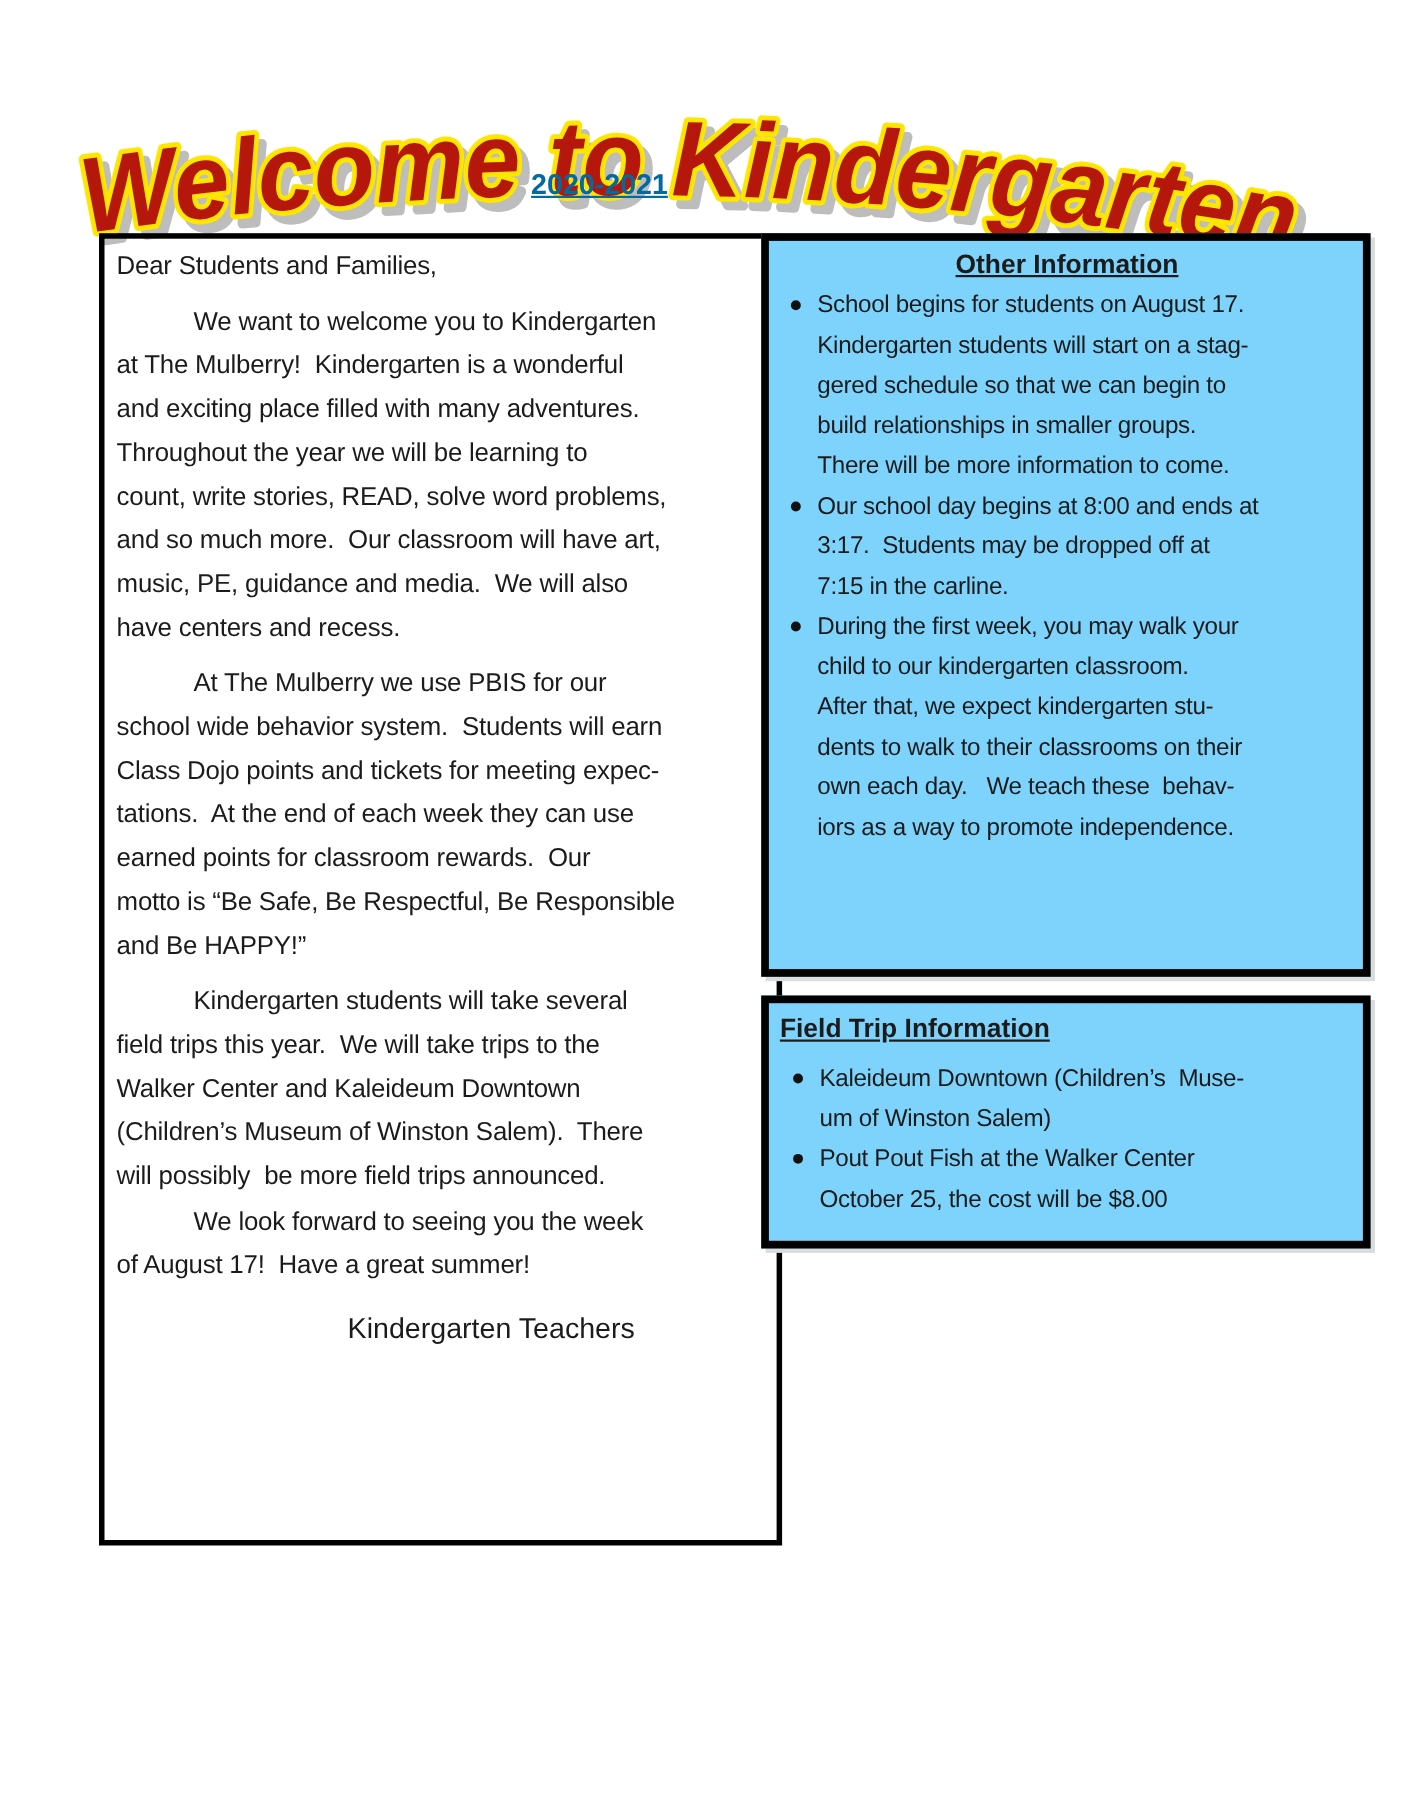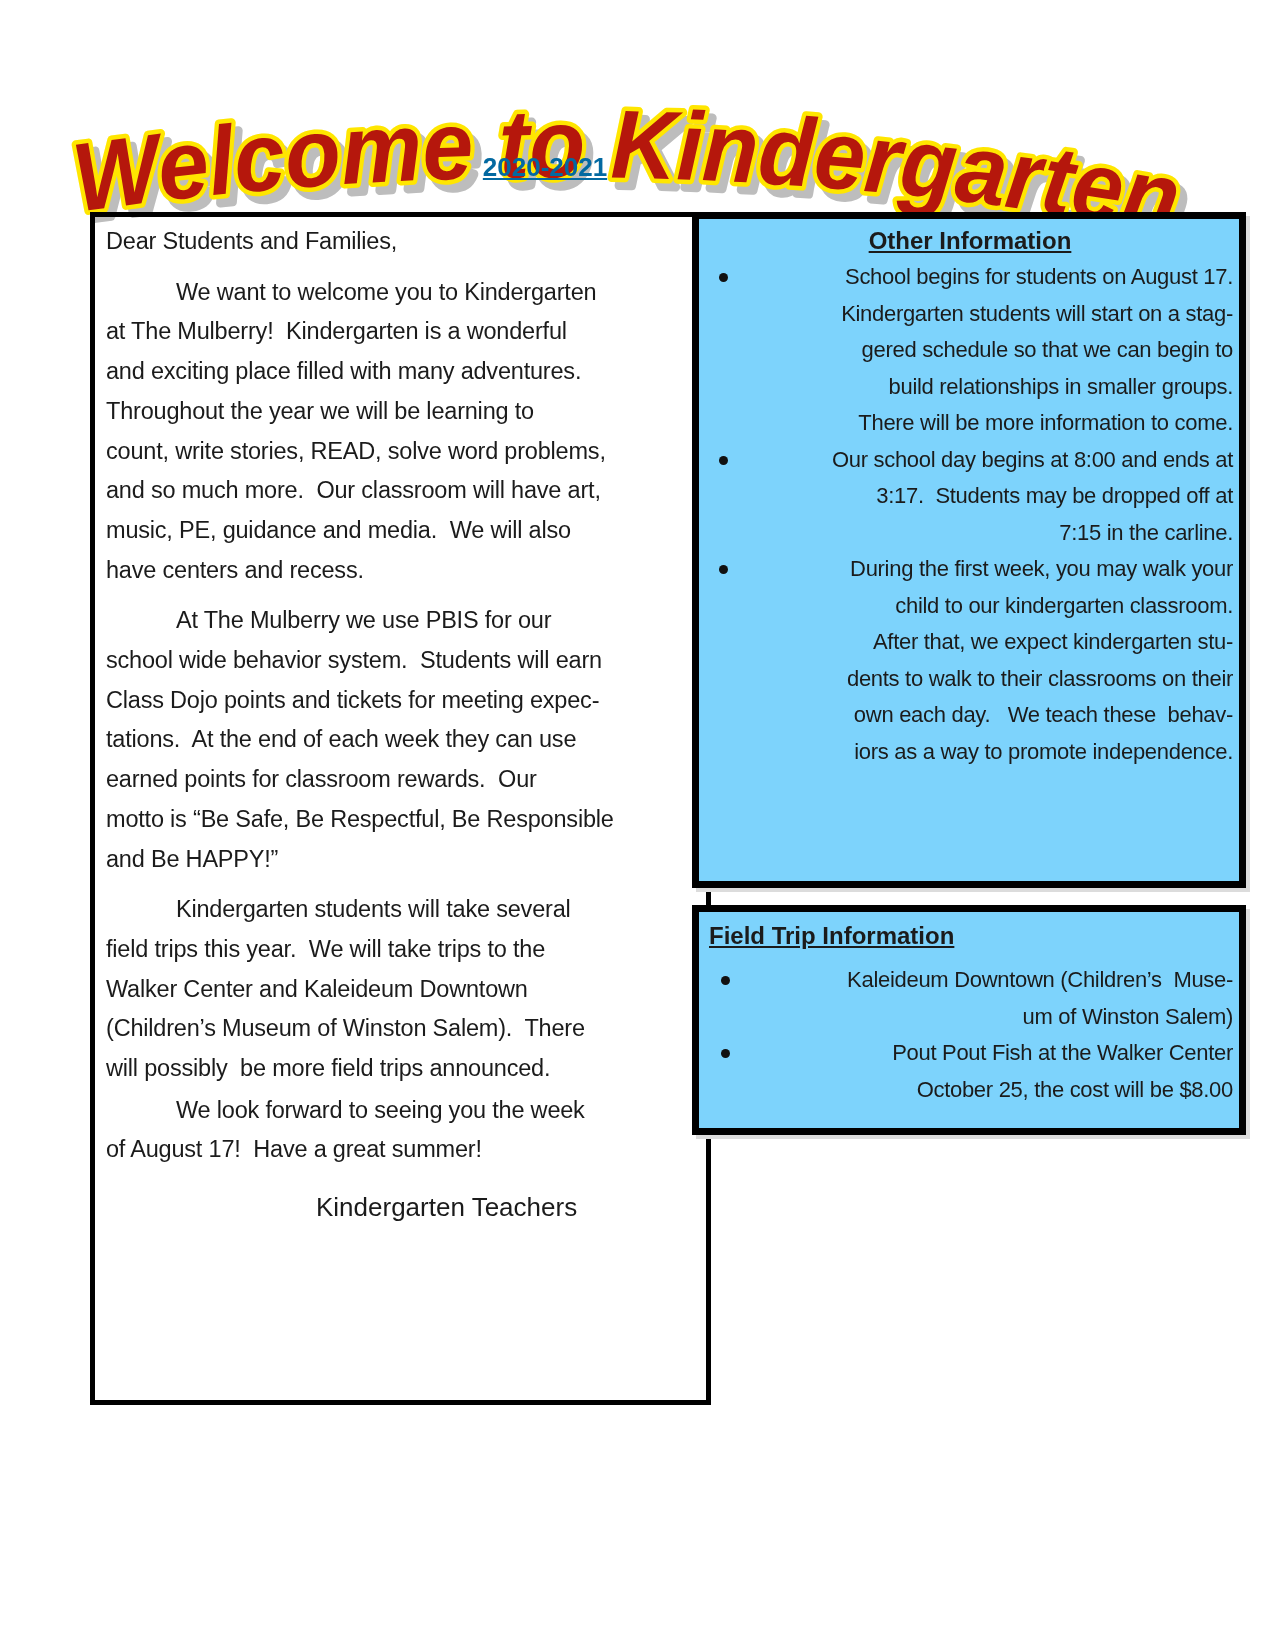--- a/index.html
+++ b/index.html
@@ -98,21 +98,20 @@
     line-height:32px;
     margin:2px 0 0 0;
     white-space:pre-wrap;
   }
   .panel-title.centered{ text-align:center; }
 
   ul.bullets{
     list-style:none;
     margin:2px 0 0 0;
     padding:0;
-    text-align:right;
   }
   ul.bullets li{
     position:relative;
     padding-left:36px;
     font-size:22px;
     letter-spacing:-0.3px;
     line-height:36.5px;
     white-space:pre-wrap;
   }
   ul.bullets li::before{

